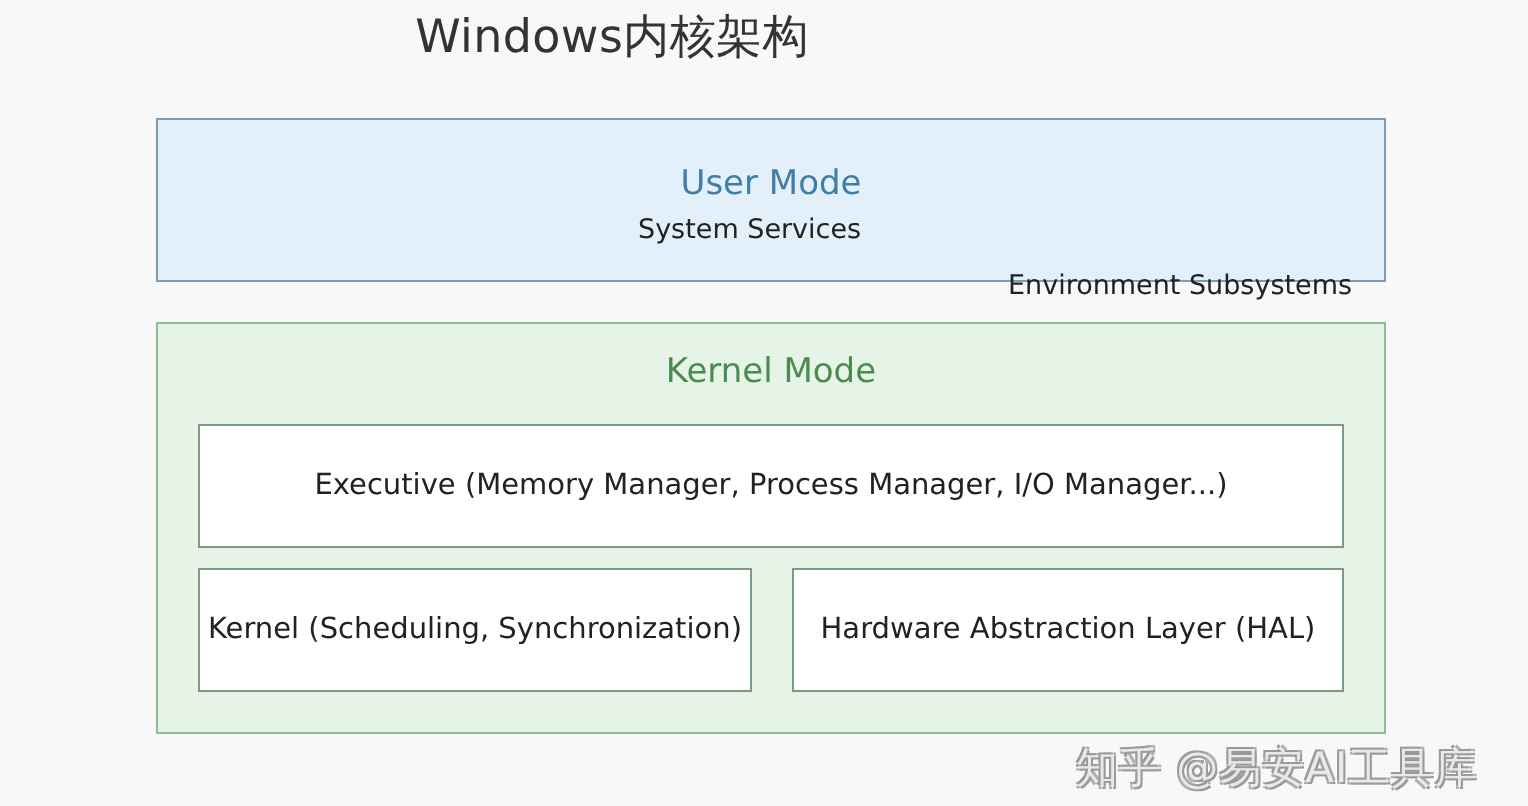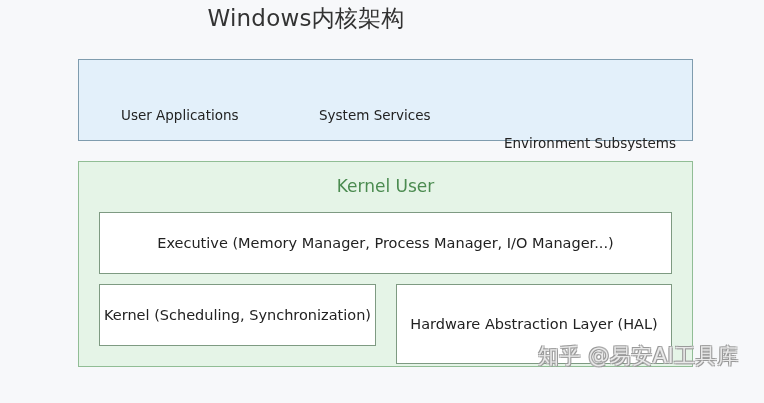--- a/index.html
+++ b/index.html
@@ -34,40 +34,40 @@
     font-size: 17px; color: #4b8b50;
   }
   .inner {
     position: absolute; box-sizing: border-box; background: #ffffff;
     border: 1.5px solid #7e9a82;
     display: flex; align-items: center; justify-content: center;
     font-size: 14.5px; color: #222; white-space: nowrap;
   }
   .executive { left: 20px; top: 50px; width: 573px; height: 62px; }
   .kernel { left: 20px; top: 122px; width: 277px; height: 62px; overflow: visible; }
-  .hal { left: 317px; top: 122px; width: 276px; height: 80px; }
+  .hal { left: 317px; top: 122px; width: 276px; height: 62px; }
   .watermark {
-    position: absolute; left: 538px; top: 342px; font-size: 21px;
+    position: absolute; left: 538px; top: 370px; font-size: 21px;
     color: #e9e9e9; white-space: nowrap; letter-spacing: 0.5px;
     text-shadow: -1px -1px 0 #9a9a9a, 1px 1px 0 #9a9a9a, -1px 1px 0 #b0b0b0, 1px -1px 0 #b0b0b0;
   }
 </style>
 </head>
 <body>
 
 <div class="title">Windows内核架构</div>
 
 <div class="box user-mode">
-  <div class="user-item" style="left:42px;">User Applications</div>
+  <div class="user-title">User Mode</div>
   <div class="user-item" style="left:240px;">System Services</div>
   <div class="user-item" style="left:425px;margin-top:28px;">Environment Subsystems</div>
 </div>
 
 <div class="box kernel-mode">
-  <div class="kernel-title">Kernel User</div>
+  <div class="kernel-title">Kernel Mode</div>
   <div class="inner executive">
     <span>Executive (Memory Manager, Process Manager, I/O Manager...)</span>
   </div>
   <div class="inner kernel">
     <span>Kernel (Scheduling, Synchronization)</span>
   </div>
   <div class="inner hal">
     <span>Hardware Abstraction Layer (HAL)</span>
   </div>
 </div>

